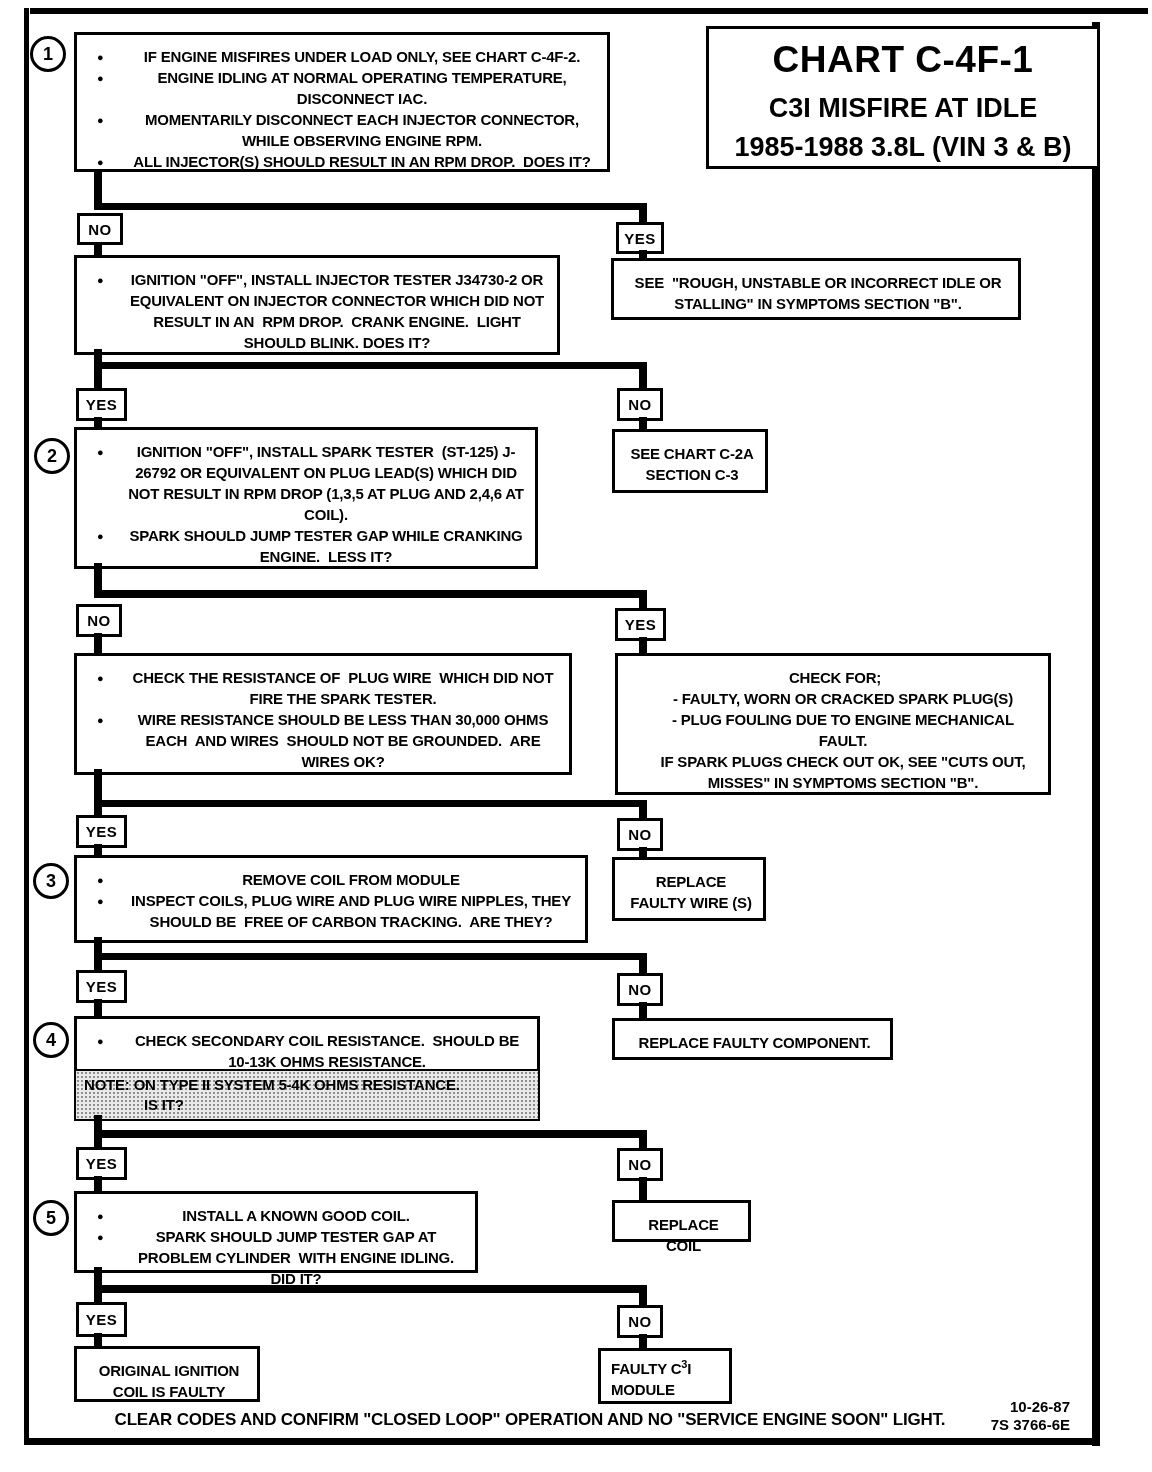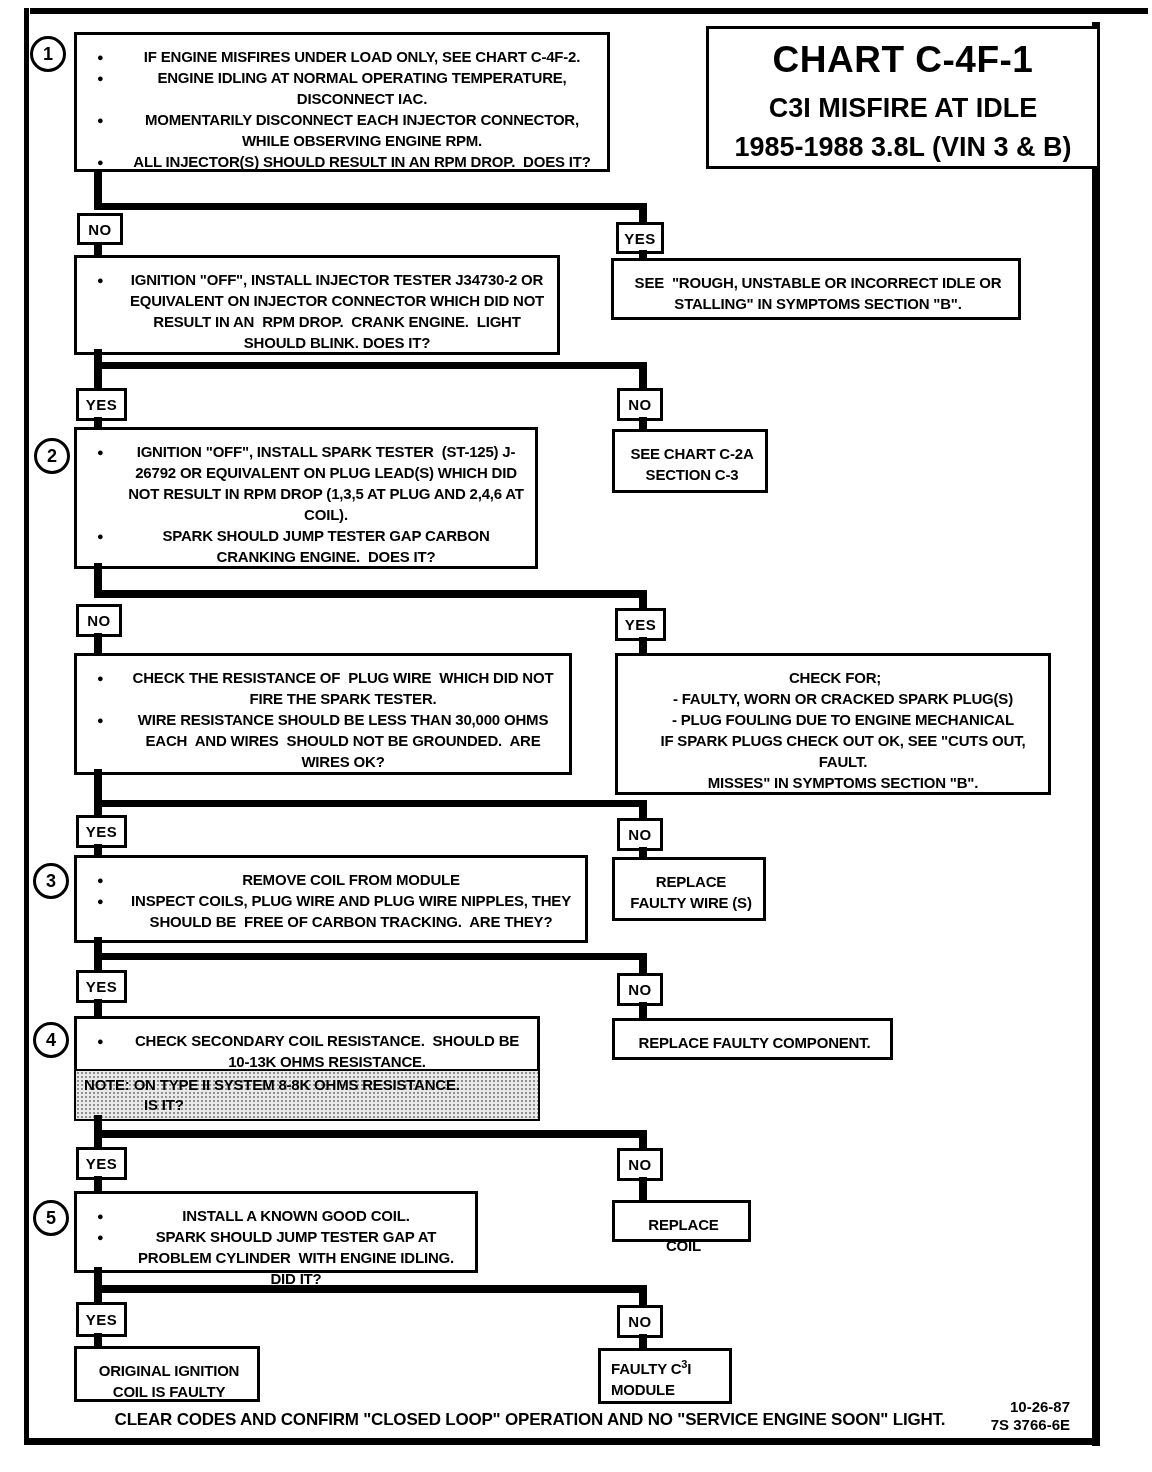--- a/index.html
+++ b/index.html
@@ -128,21 +128,21 @@
   <div class="vline" style="left:94px;top:417px;width:8px;height:12px;"></div>
   <div class="vline" style="left:639px;top:369px;width:8px;height:19px;"></div>
   <div class="tag" style="left:617px;top:388px;width:40px;height:27px;">
       <span>NO</span>
     </div>
   <div class="vline" style="left:639px;top:417px;width:8px;height:14px;"></div>
 
   <div class="box" style="left:74px;top:427px;width:458px;height:136px;">
     <ul class="bullets">
         <li>IGNITION "OFF", INSTALL SPARK TESTER  (ST-125) J-26792 OR EQUIVALENT ON PLUG LEAD(S) WHICH DID NOT RESULT IN RPM DROP (1,3,5 AT PLUG AND 2,4,6 AT COIL).</li>
-        <li>SPARK SHOULD JUMP TESTER GAP CARBON CRANKING ENGINE.  DOES IT?</li>
+        <li>SPARK SHOULD JUMP TESTER GAP WHILE CRANKING ENGINE.  LESS IT?</li>
       </ul>
   </div>
 
   <div class="box" style="left:612px;top:429px;width:150px;height:58px;">
     <ul class="lines">
         <li>SEE CHART C-2A</li>
         <li>SECTION C-3</li>
       </ul>
   </div>
 
@@ -163,22 +163,22 @@
         <li>CHECK THE RESISTANCE OF  PLUG WIRE  WHICH DID NOT FIRE THE SPARK TESTER.</li>
         <li>WIRE RESISTANCE SHOULD BE LESS THAN 30,000 OHMS EACH  AND WIRES  SHOULD NOT BE GROUNDED.  ARE WIRES OK?</li>
       </ul>
   </div>
 
   <div class="box" style="left:615px;top:653px;width:430px;height:136px;">
     <ul class="lines">
         <li>CHECK FOR;</li>
         <li>    - FAULTY, WORN OR CRACKED SPARK PLUG(S)</li>
         <li>    - PLUG FOULING DUE TO ENGINE MECHANICAL</li>
+        <li>    FAULT.</li>
         <li>    IF SPARK PLUGS CHECK OUT OK, SEE "CUTS OUT,</li>
-        <li>    FAULT.</li>
         <li>    MISSES" IN SYMPTOMS SECTION "B".</li>
       </ul>
   </div>
 
   <div class="vline" style="left:94px;top:769px;width:8px;height:38px;"></div>
   <div class="hline" style="left:94px;top:800px;width:553px;height:7px;"></div>
   <div class="vline" style="left:94px;top:807px;width:8px;height:8px;"></div>
   <div class="tag" style="left:76px;top:815px;width:45px;height:27px;">
       <span>YES</span>
     </div>
@@ -214,21 +214,21 @@
   <div class="tag" style="left:617px;top:973px;width:40px;height:27px;">
       <span>NO</span>
     </div>
   <div class="vline" style="left:639px;top:1002px;width:8px;height:16px;"></div>
 
   <div class="box" style="left:74px;top:1016px;width:460px;height:99px;">
     <ul class="bullets">
         <li>CHECK SECONDARY COIL RESISTANCE.  SHOULD BE 10-13K OHMS RESISTANCE.</li>
       </ul>
     <div class="note">
-      <div>NOTE:  ON TYPE II SYSTEM 8-8K OHMS RESISTANCE.</div>
+      <div>NOTE:  ON TYPE II SYSTEM 5-4K OHMS RESISTANCE.</div>
       <div class="note-l2">IS IT?</div>
     </div>
   </div>
 
   <div class="box" style="left:612px;top:1018px;width:275px;height:36px;">
     <ul class="lines">
         <li>REPLACE FAULTY COMPONENT.</li>
       </ul>
   </div>
 

